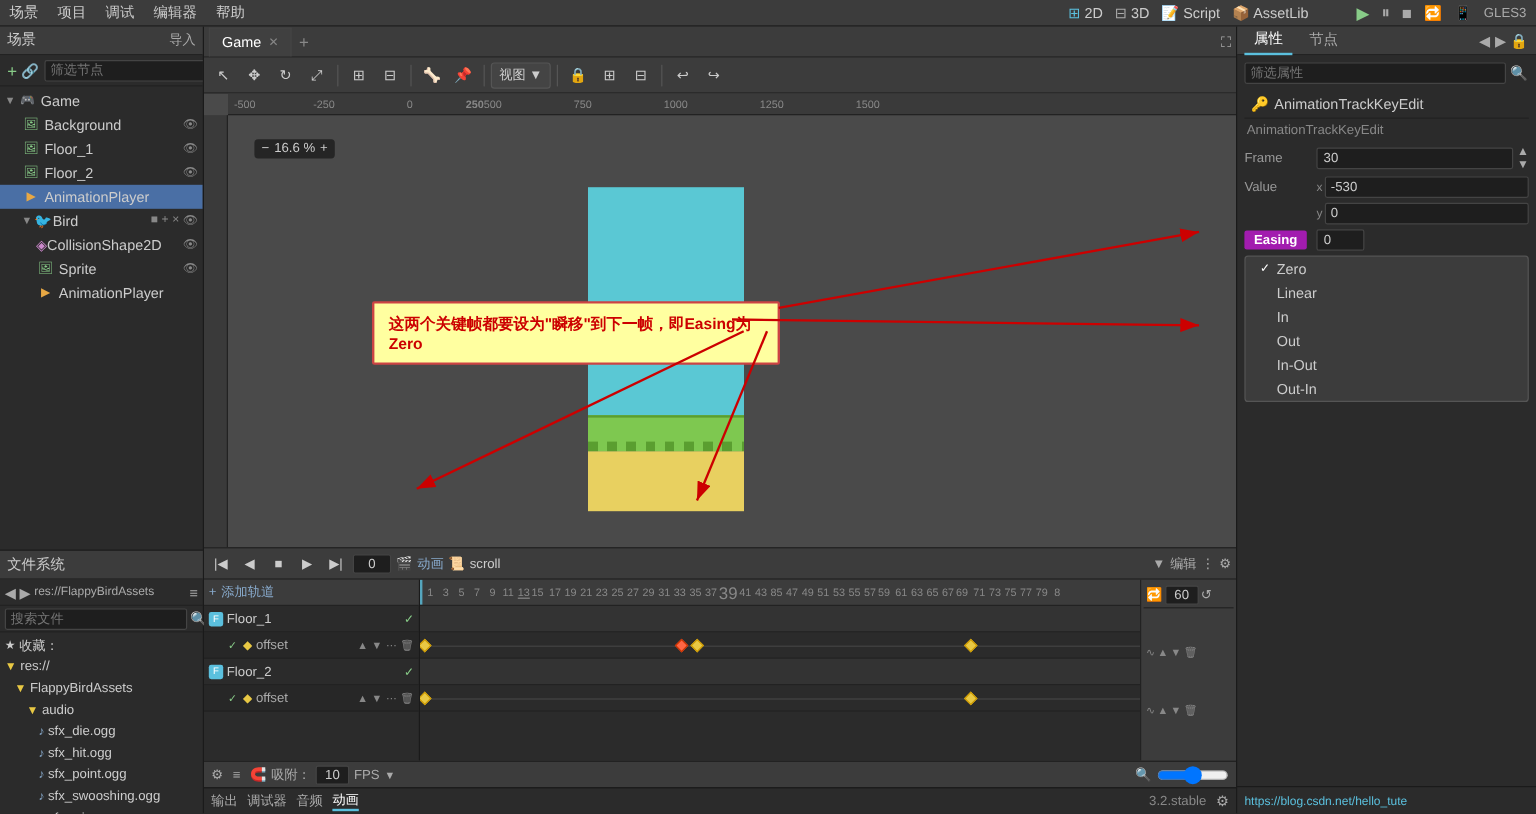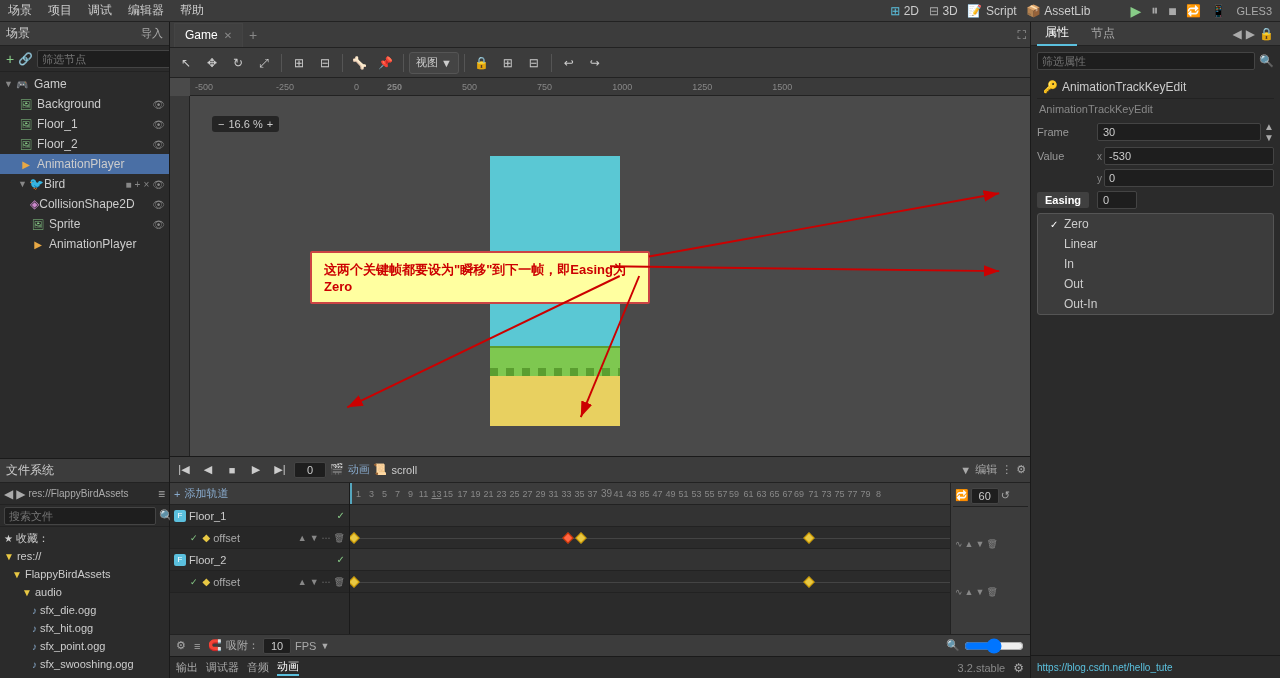--- a/index.html
+++ b/index.html
@@ -90,21 +90,21 @@
 
     .right-content { padding: 6px; flex: 1; overflow-y: auto; }
     .prop-row { display: flex; align-items: center; margin-bottom: 4px; }
     .prop-label { width: 60px; font-size: 11px; color: #999; }
     .prop-value { flex: 1; background: #1e1e1e; border: 1px solid #444; padding: 2px 5px; font-size: 11px; color: #ccc; border-radius: 2px; }
     .prop-xy { display: flex; gap: 3px; flex: 1; }
     .prop-xy-item { display: flex; align-items: center; gap: 2px; flex: 1; }
     .prop-xy-label { font-size: 10px; color: #888; }
     .prop-xy-val { flex: 1; background: #1e1e1e; border: 1px solid #444; padding: 2px 4px; font-size: 11px; color: #ccc; border-radius: 2px; }
 
-    .easing-box { background: #404040; color: white; padding: 2px 8px; border-radius: 2px; font-size: 11px; font-weight: bold; display: inline-block; }
+    .easing-box { background: #a21caf; color: white; padding: 2px 8px; border-radius: 2px; font-size: 11px; font-weight: bold; display: inline-block; }
     .easing-value { background: #1e1e1e; border: 1px solid #444; padding: 2px 5px; font-size: 11px; color: #ccc; border-radius: 2px; display: inline-block; min-width: 40px; }
 
     
     .easing-dropdown { position: absolute; right: 10px; top: 210px; background: #3c3c3c; border: 1px solid #555; border-radius: 3px; z-index: 50; min-width: 80px; }
     .easing-option { padding: 3px 12px; font-size: 12px; color: #ccc; cursor: pointer; display: flex; align-items: center; gap: 4px; }
     .easing-check { color: #fff; font-size: 10px; width: 10px; }
 
     
     .anim-label-header { font-size: 12px; color: #ccc; padding: 4px 6px; display: flex; align-items: center; gap: 4px; border-bottom: 1px solid #222; margin-bottom: 4px; }
     .anim-label-icon { color: #e8a844; }
@@ -327,24 +327,24 @@
         <button class="toolbar-btn">⊟</button>
         <div class="toolbar-sep"></div>
         <button class="toolbar-btn">↩</button>
         <button class="toolbar-btn">↪</button>
       </div>
 
       <div class="viewport" style="position:relative; flex:1;">
 
         <div class="viewport-ruler-h">
           <span style="font-size:9px; color:#888; margin-left:5px;">-500</span>
-          <span style="font-size:9px; color:#888; margin-left:63px;">-250</span>
+          <span style="font-size:9px; color:#888; margin-left:48px;">-250</span>
           <span style="font-size:9px; color:#888; margin-left:60px;">0</span>
-          <span style="font-size:9px; color:#888; margin-left:28px;font-weight:bold;">250</span>
-          <span style="font-size:9px; color:#888; margin-left:60px;">500</span>
+          <span style="font-size:9px; color:#888; margin-left:44px;font-weight:bold;">250</span>
+          <span style="font-size:9px; color:#888; ">500</span>
           <span style="font-size:9px; color:#888; margin-left:60px;">750</span>
           <span style="font-size:9px; color:#888; margin-left:60px;">1000</span>
           <span style="font-size:9px; color:#888; margin-left:60px;">1250</span>
           <span style="font-size:9px; color:#888; margin-left:60px;">1500</span>
         </div>
 
         <div class="viewport-ruler-v">
         </div>
 
         <div class="viewport-content">
@@ -473,21 +473,21 @@
                 <span style="font-size:9px; color:#888; min-width:13px; text-align:center;">19</span>
                 <span style="font-size:9px; color:#888; min-width:13px; text-align:center;">21</span>
                 <span style="font-size:9px; color:#888; min-width:13px; text-align:center;">23</span>
                 <span style="font-size:9px; color:#888; min-width:13px; text-align:center;">25</span>
                 <span style="font-size:9px; color:#888; min-width:13px; text-align:center;">27</span>
                 <span style="font-size:9px; color:#888; min-width:13px; text-align:center;">29</span>
                 <span style="font-size:9px; color:#888; min-width:13px; text-align:center;">31</span>
                 <span style="font-size:9px; color:#888; min-width:13px; text-align:center;">33</span>
                 <span style="font-size:9px; color:#888; min-width:13px; text-align:center;">35</span>
                 <span style="font-size:9px; color:#888; min-width:13px; text-align:center;">37</span>
-                <span style="font-size:10px; color:#888; min-width:13px; text-align:right;">39</span>
+                <span style="font-size:14px; color:#888; min-width:13px; text-align:right;">39</span>
                 <span style="font-size:9px; color:#888; min-width:13px; text-align:center;">41</span>
                 <span style="font-size:9px; color:#888; min-width:13px; text-align:center;">43</span>
                 <span style="font-size:9px; color:#888; min-width:13px; text-align:center;">85</span>
                 <span style="font-size:9px; color:#888; min-width:13px; text-align:center;">47</span>
                 <span style="font-size:9px; color:#888; min-width:13px; text-align:center;">49</span>
                 <span style="font-size:9px; color:#888; min-width:13px; text-align:center;">51</span>
                 <span style="font-size:9px; color:#888; min-width:13px; text-align:center;">53</span>
                 <span style="font-size:9px; color:#888; min-width:13px; text-align:center;">55</span>
                 <span style="font-size:9px; color:#888; min-width:13px; text-align:center;">57</span>
                 <span style="font-size:9px; color:#888; min-width:13px; ">59</span>
@@ -654,20 +654,24 @@
             <div class="easing-option">
               <span class="easing-check"></span>
               <span>In</span>
             </div>
             <div class="easing-option">
               <span class="easing-check"></span>
               <span>Out</span>
             </div>
             <div class="easing-option">
               <span class="easing-check"></span>
+              <span>In-Out</span>
+            </div>
+            <div class="easing-option">
+              <span class="easing-check"></span>
               <span>Out-In</span>
             </div>
           </div>
         </div>
       </div>
 
       <div style="padding:4px 6px; border-top:1px solid #1a1a1a; margin-top:auto;">
         <span class="website-link" style="font-size:10px; word-break:break-all;">https://blog.csdn.net/hello_tute</span>
       </div>
     </div>

